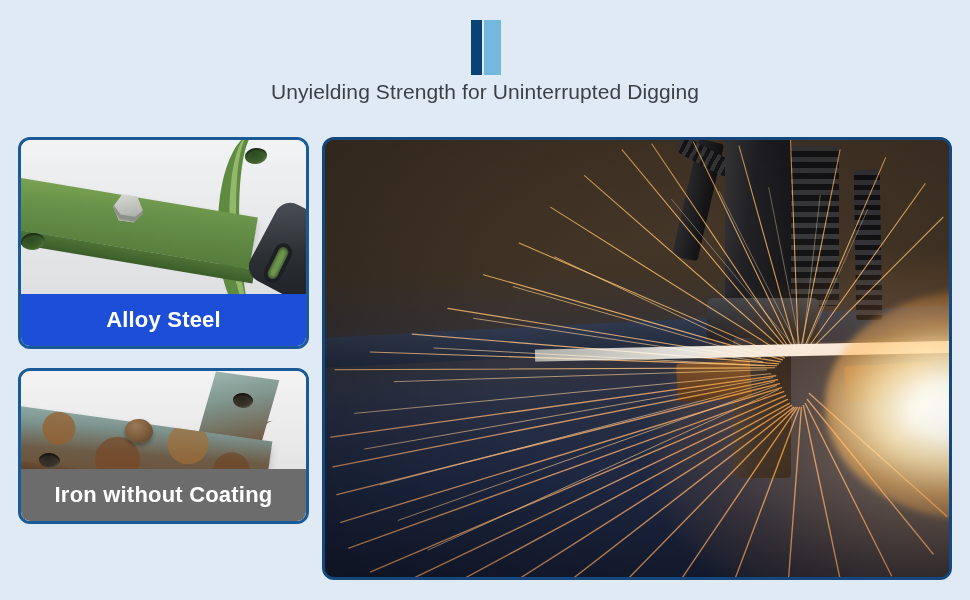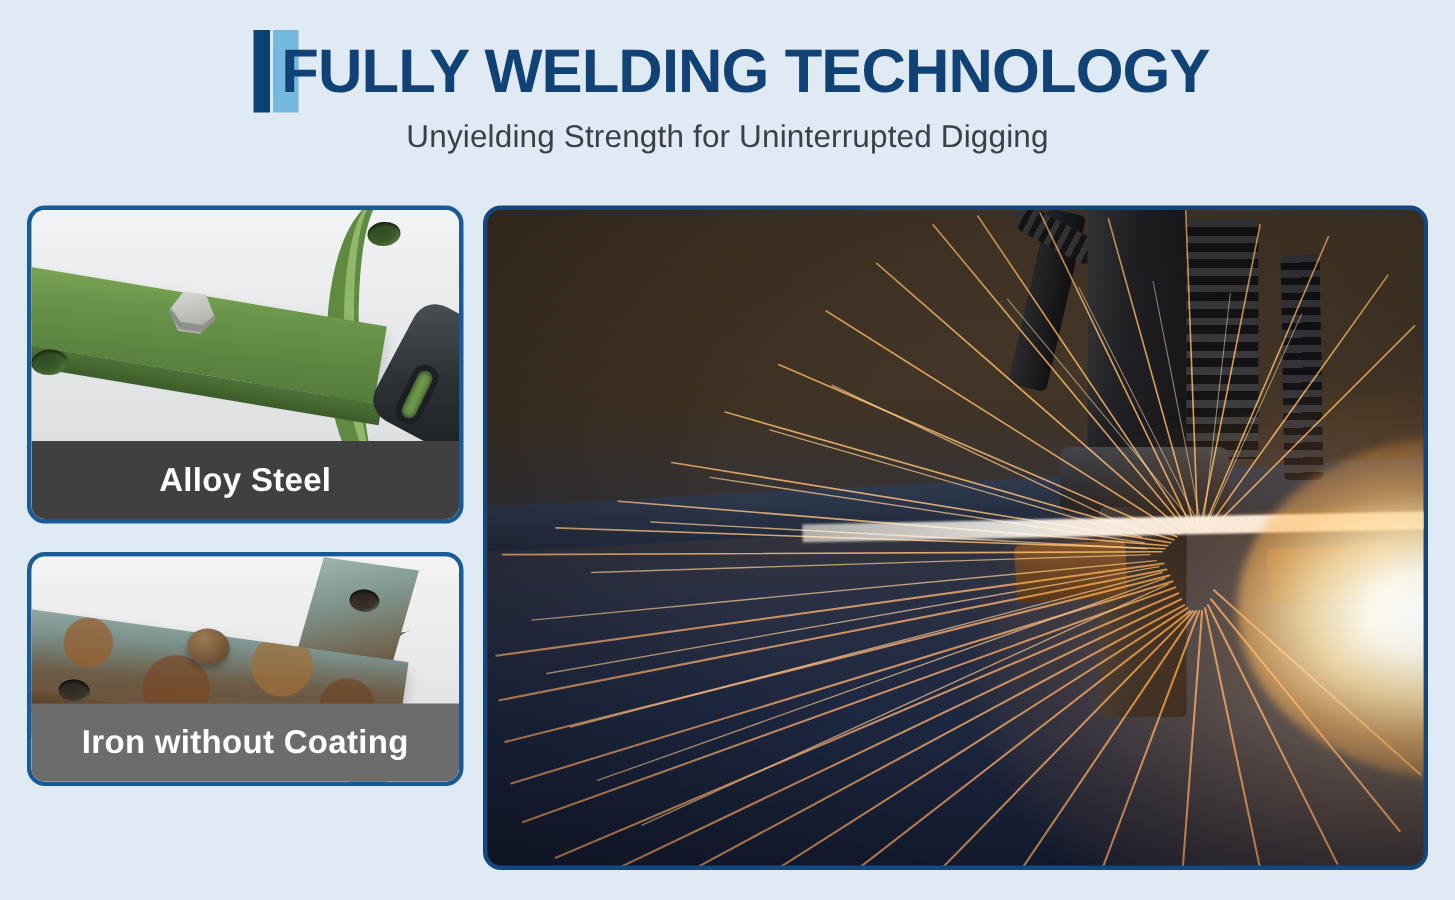--- a/index.html
+++ b/index.html
@@ -119,21 +119,21 @@
     height: 52px;
     display: flex;
     align-items: center;
     justify-content: center;
     color: #ffffff;
     font-size: 22px;
     font-weight: bold;
     letter-spacing: 0.2px;
     box-sizing: border-box;
   }
-  .label-alloy { background: #404040; }
+  .label-alloy { background: #1d4ed8; }
   .label-iron  { background: #6c6c6c; }
 
   
   .p1-bg {
     position: absolute; inset: 0;
     background:
       linear-gradient(180deg, #f2f3f4 0%, #e6e7e8 45%, #d8d9db 100%);
   }
   .p1-bar {
     position: absolute;
@@ -452,21 +452,20 @@
 <body>
 
 <div id="banner">
 
   <div class="header">
     <div class="title-row">
       <div class="title-marks">
         <span class="mark-dark"></span>
         <span class="mark-light"></span>
       </div>
-      <div class="title-text">FULLY WELDING TECHNOLOGY</div>
     </div>
     <div class="subtitle">Unyielding Strength for Uninterrupted Digging</div>
   </div>
 
   <div class="card" id="card-alloy">
     <div class="card-photo">
       <div class="p1-bg"></div>
       <div class="p1-arm-l"></div>
       <div class="p1-arm-r"></div>
       <div class="p1-arm-r2"></div>

